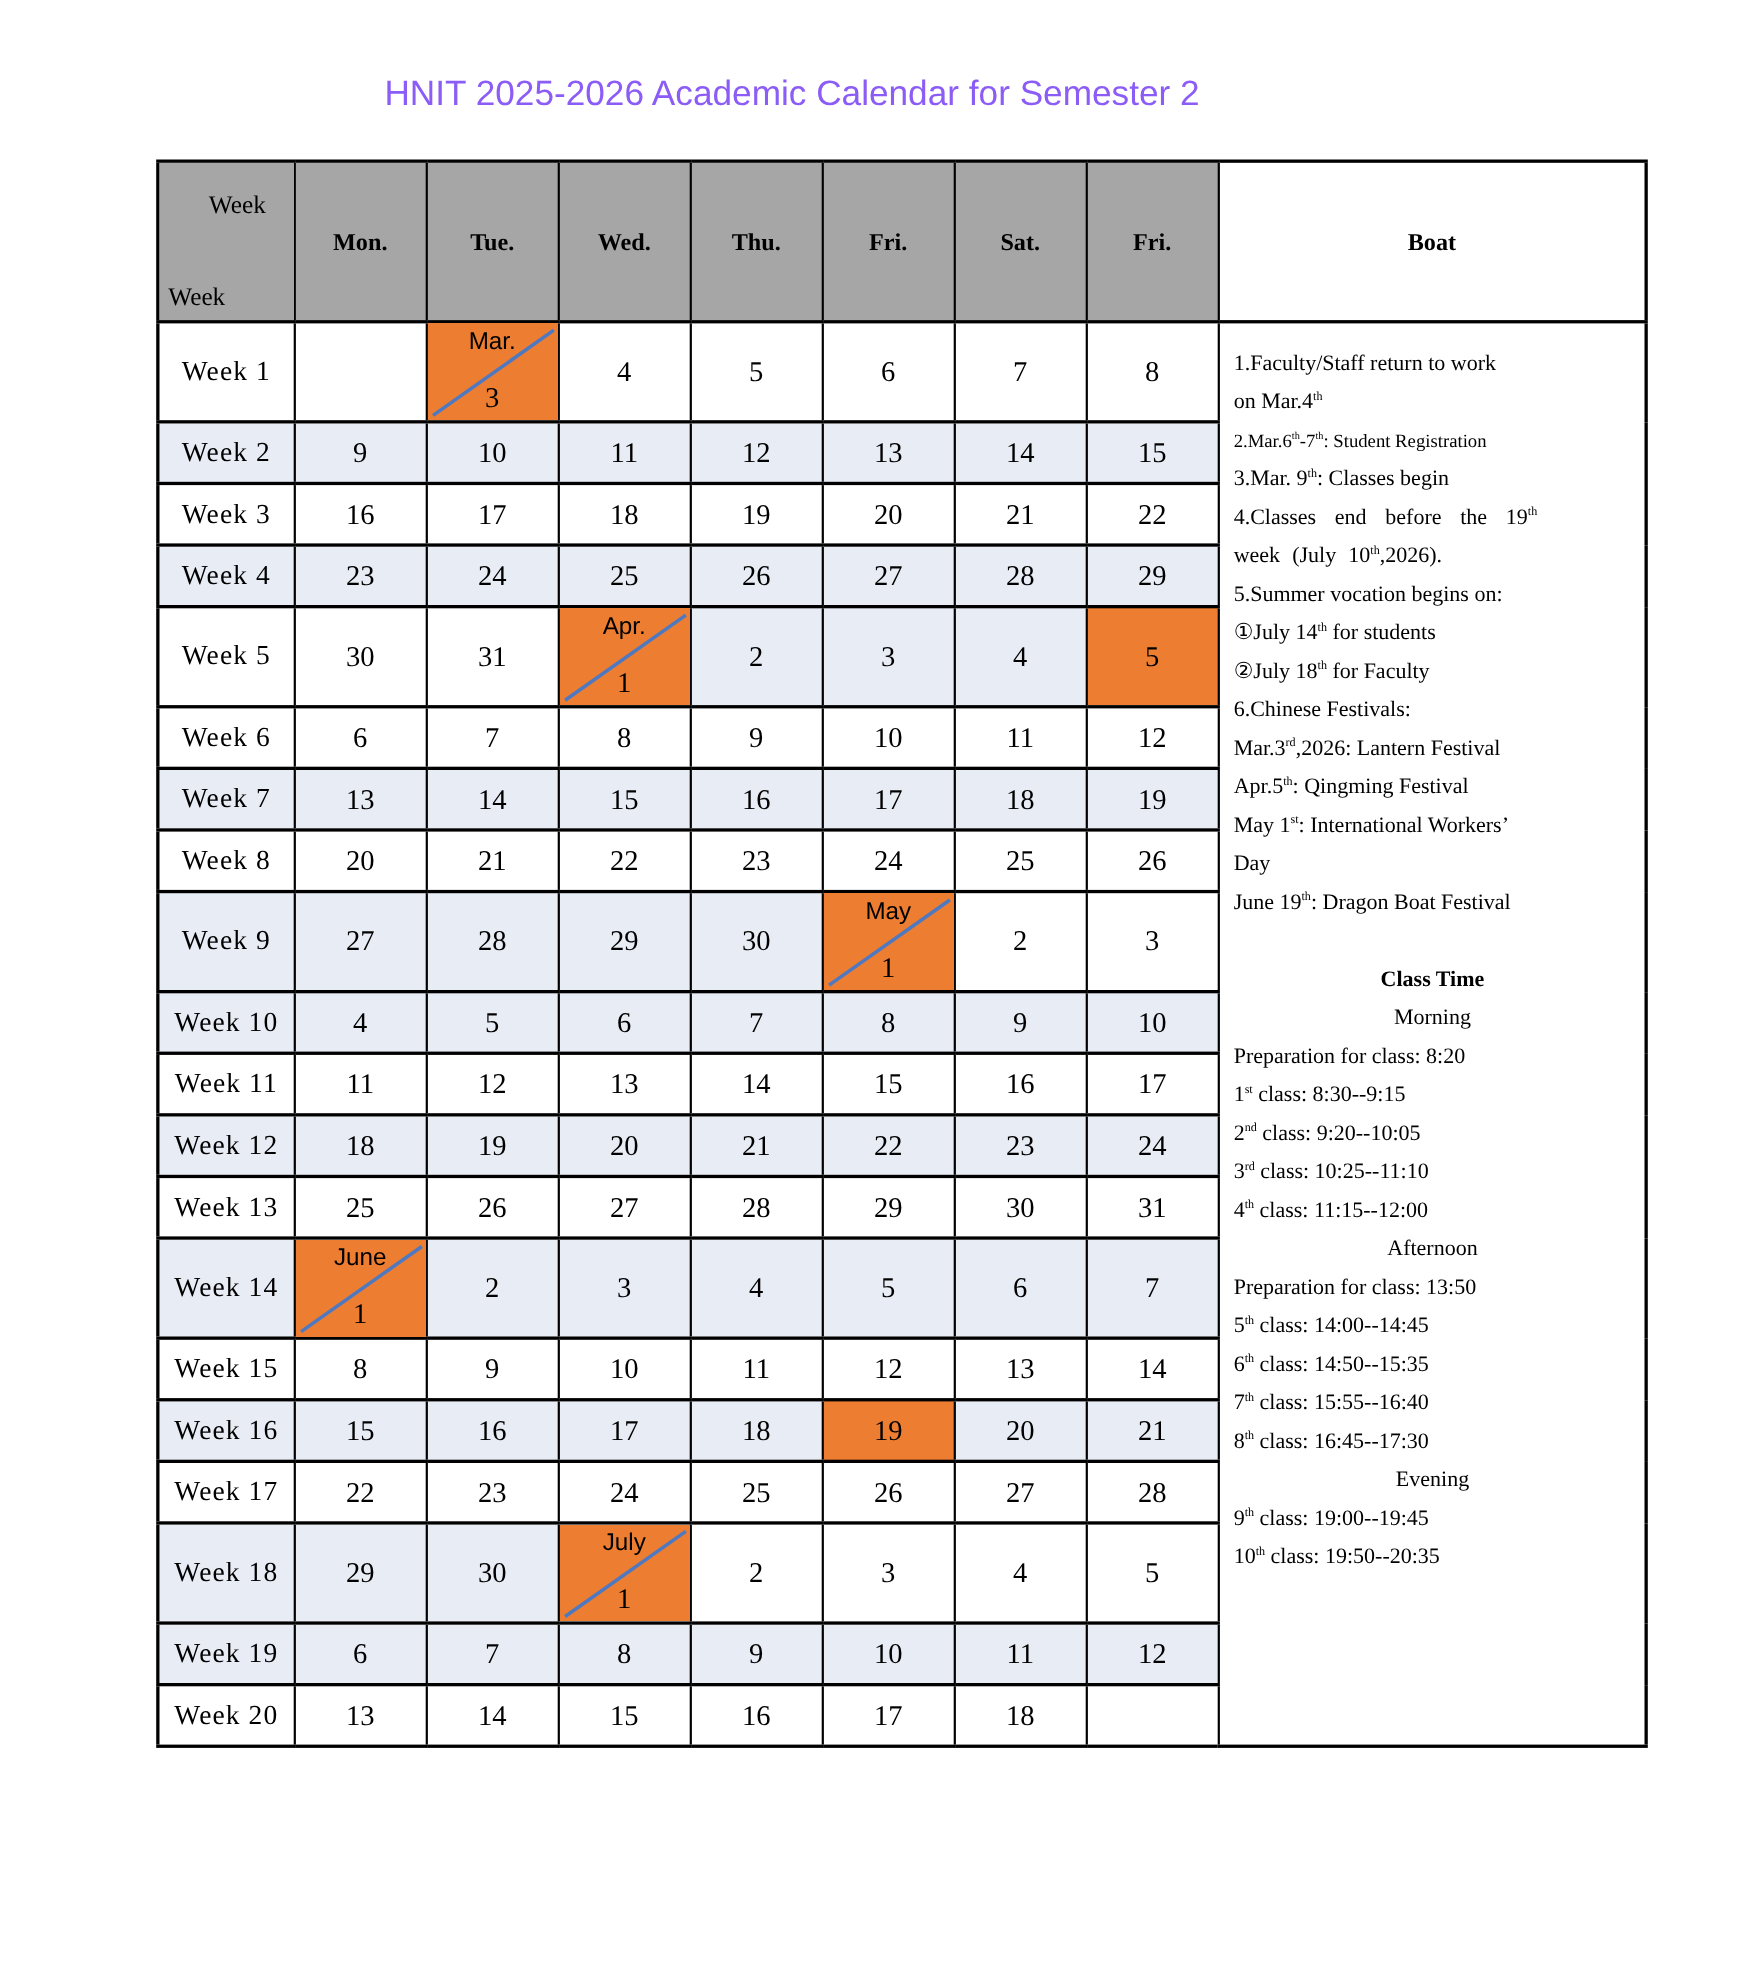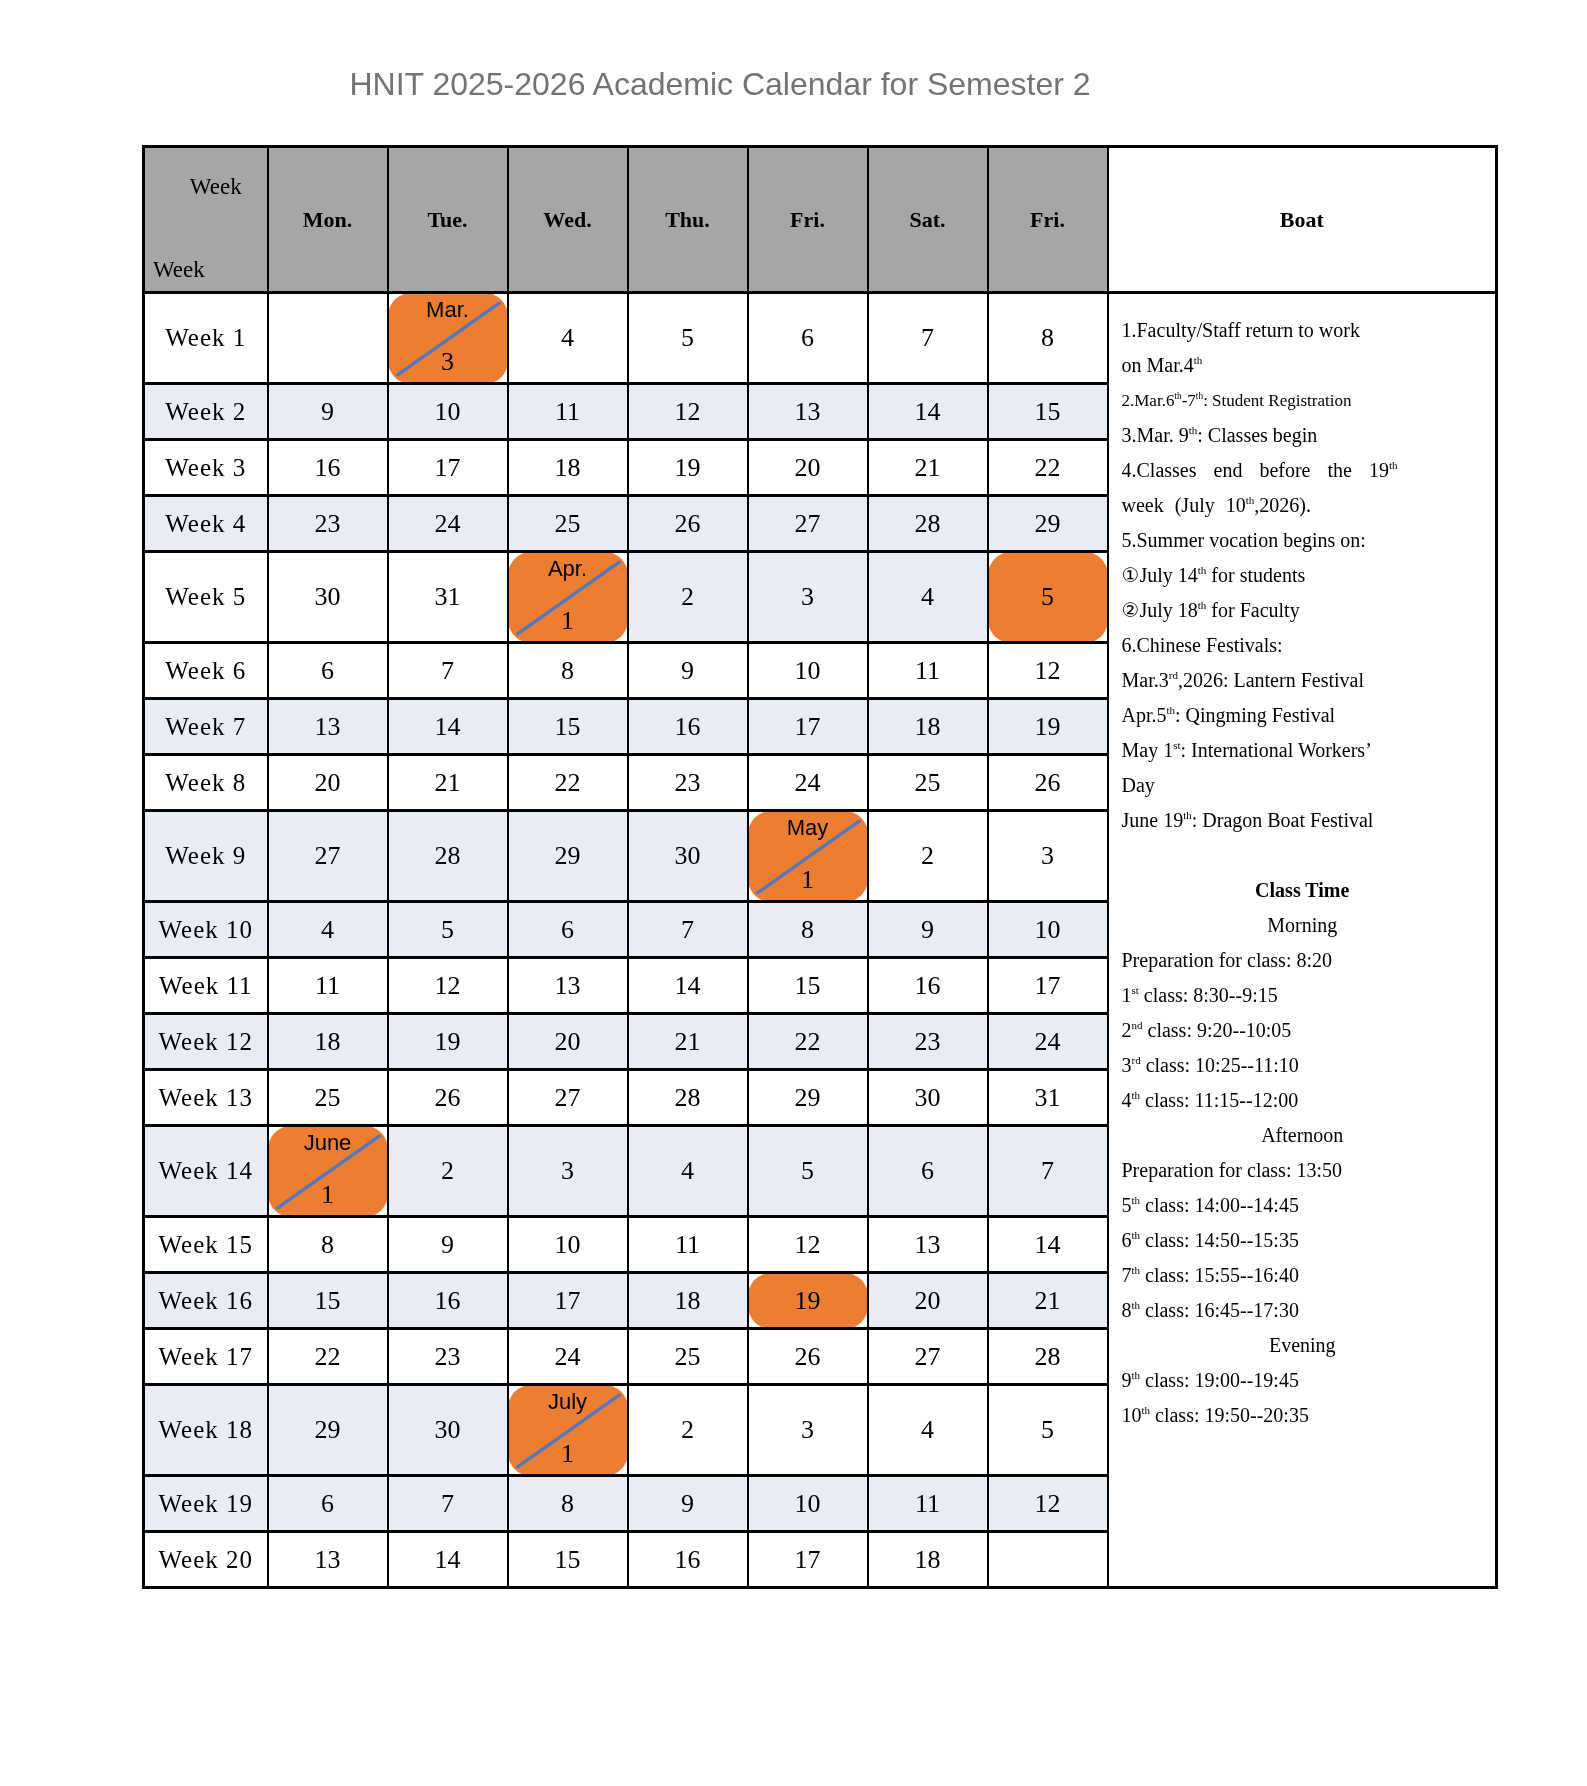--- a/index.html
+++ b/index.html
@@ -1,27 +1,27 @@
 <!DOCTYPE html>
 <html style="--gray: #a6a6a6; --blue: #e8ecf5; --orange: #ed7d31; --border: #000000;"><head>
 <meta charset="utf-8">
 <style>
   html,body{margin:0;padding:0;}
   body{width:1587px;height:1786px;background:#fff;position:relative;overflow:hidden;
        font-family:"Liberation Serif","DejaVu Serif","DejaVu Sans",serif;color:#000;}
   .title{position:absolute;top:66px;left:0;width:1440px;text-align:center;
-         font-family:"Liberation Sans","DejaVu Sans",sans-serif;font-size:32px;color:#737373;}
+         font-family:"Liberation Sans","DejaVu Sans",sans-serif;font-size:32px;color:#8b5cf6;}
   table{position:absolute;left:142px;top:145px;border-collapse:collapse;table-layout:fixed;
         border:3px solid var(--border);}
   td,th{border:2px solid var(--border);border-top-width:3px;border-bottom-width:3px;
         padding:0;font-weight:normal;overflow:hidden;}
   th.gray{background:var(--gray);}
   .bg-w{background:#ffffff;}
   .bg-b{background:var(--blue);}
-  .bg-o{background:var(--orange);border-radius:23px;}
+  .bg-o{background:var(--orange);}
   th.dayhead{font-size:22px;font-weight:bold;text-align:center;vertical-align:middle;}
   th.notehead{background:#fff;font-size:22px;font-weight:bold;text-align:center;vertical-align:middle;}
   th.corner{position:relative;}
   .cwrap{position:absolute;inset:0;display:flex;flex-direction:column;justify-content:space-between;
          padding:26px 8px 8px 8px;box-sizing:border-box;font-size:23px;}
   .cwrap .ctop{align-self:center;transform:translateX(10px);}
   .cwrap .cbot{align-self:flex-start;}
   td.wl{font-size:25px;text-align:center;vertical-align:middle;letter-spacing:1px;}
   td.daycell{font-size:26px;text-align:center;vertical-align:middle;}
   td.mtd{position:relative;}

